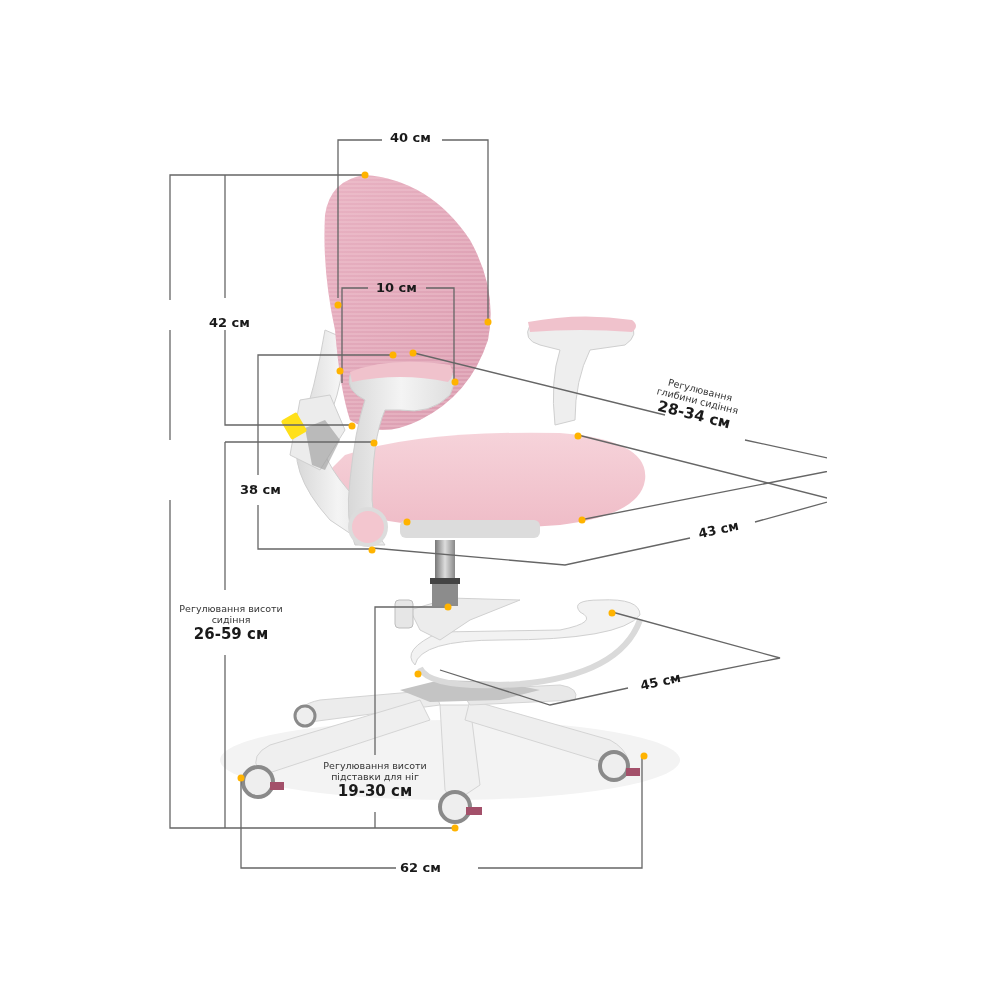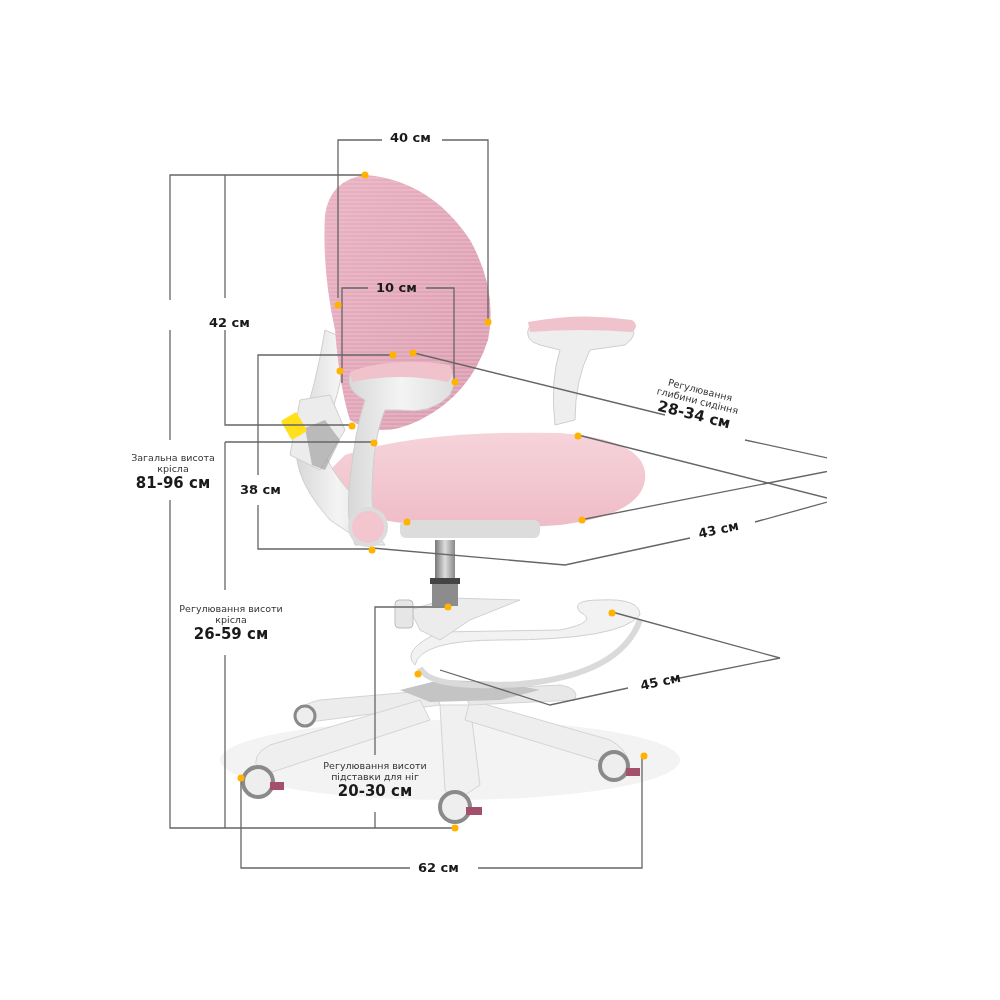--- a/index.html
+++ b/index.html
@@ -169,41 +169,37 @@
       <circle cx="644" cy="756" r="3.5"></circle>
       <circle cx="455" cy="828" r="3.5"></circle>
     </g>
   </svg>
 
   <div class="lbl dim" style="left:386px; top:130px;">40 см</div>
   <div class="lbl dim" style="left:205px; top:303px;margin-top:12px;">42 см</div>
   <div class="lbl dim" style="left:372px; top:280px; background:transparent;">10 см</div>
   <div class="lbl dim" style="left:236px; top:482px;">38 см</div>
 
-  <div class="lbl" style="left:118px; top:452px; width:110px;">
-    <div class="cap" style="width:110px; white-space:normal; padding:0 12px; box-sizing:border-box;">Загальна висота крісла</div>
-    <div class="big">81-96 см</div>
-  </div>
 
   <div class="lbl" style="left:655px; top:384px; transform:rotate(14deg);">
     <div class="cap">Регулювання</div>
     <div class="cap">глибини сидіння</div>
     <div class="big">28-34 см</div>
   </div>
 
   <div class="lbl dim" style="left:694px; top:522px; transform:rotate(-12deg); background:transparent;">43 см</div>
 
   <div class="lbl" style="left:172px; top:603px; width:118px;">
     <div class="cap">Регулювання висоти</div>
-    <div class="cap">крісла</div>
+    <div class="cap">сидіння</div>
     <div class="big">26-59 см</div>
   </div>
 
   <div class="lbl dim" style="left:636px; top:674px; transform:rotate(-12deg); background:transparent;">45 см</div>
 
   <div class="lbl" style="left:318px; top:760px; width:114px;">
     <div class="cap">Регулювання висоти</div>
     <div class="cap">підставки для ніг</div>
-    <div class="big">20-30 см</div>
+    <div class="big">19-30 см</div>
   </div>
 
-  <div class="lbl dim" style="left:414px; top:860px;">62 см</div>
+  <div class="lbl dim" style="left:396px; top:860px;">62 см</div>
 </div>
 
 </body></html>

